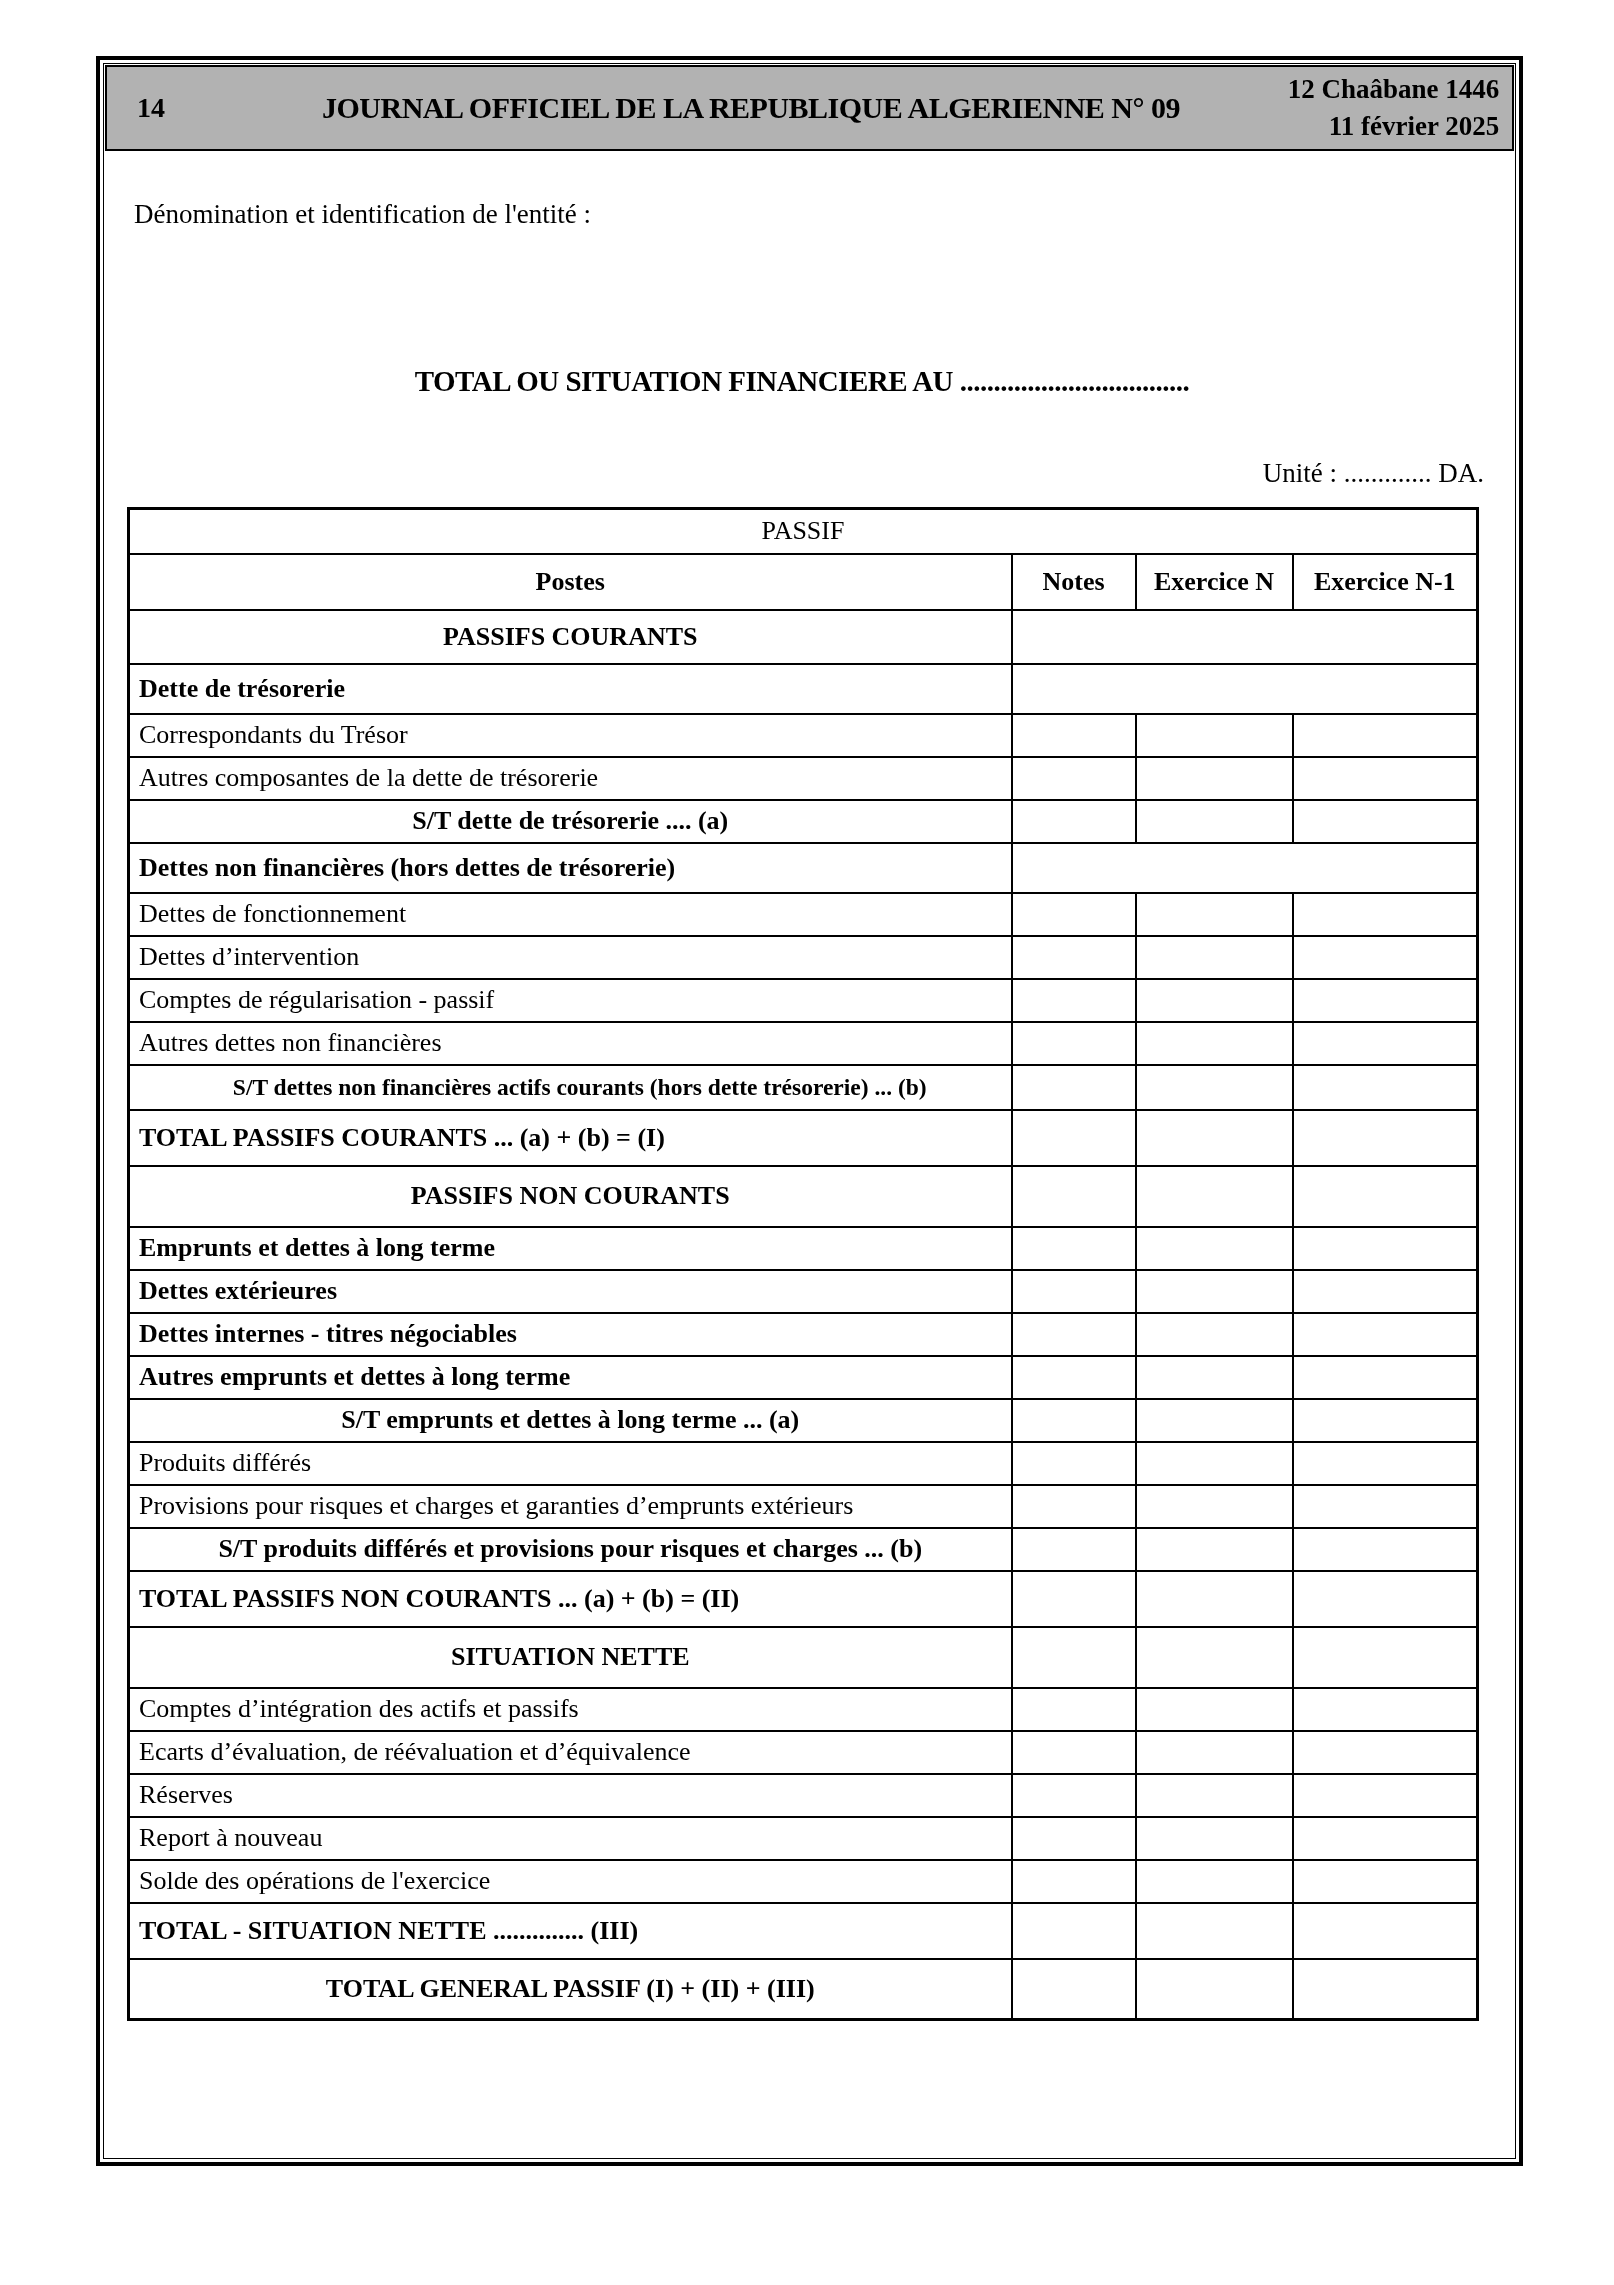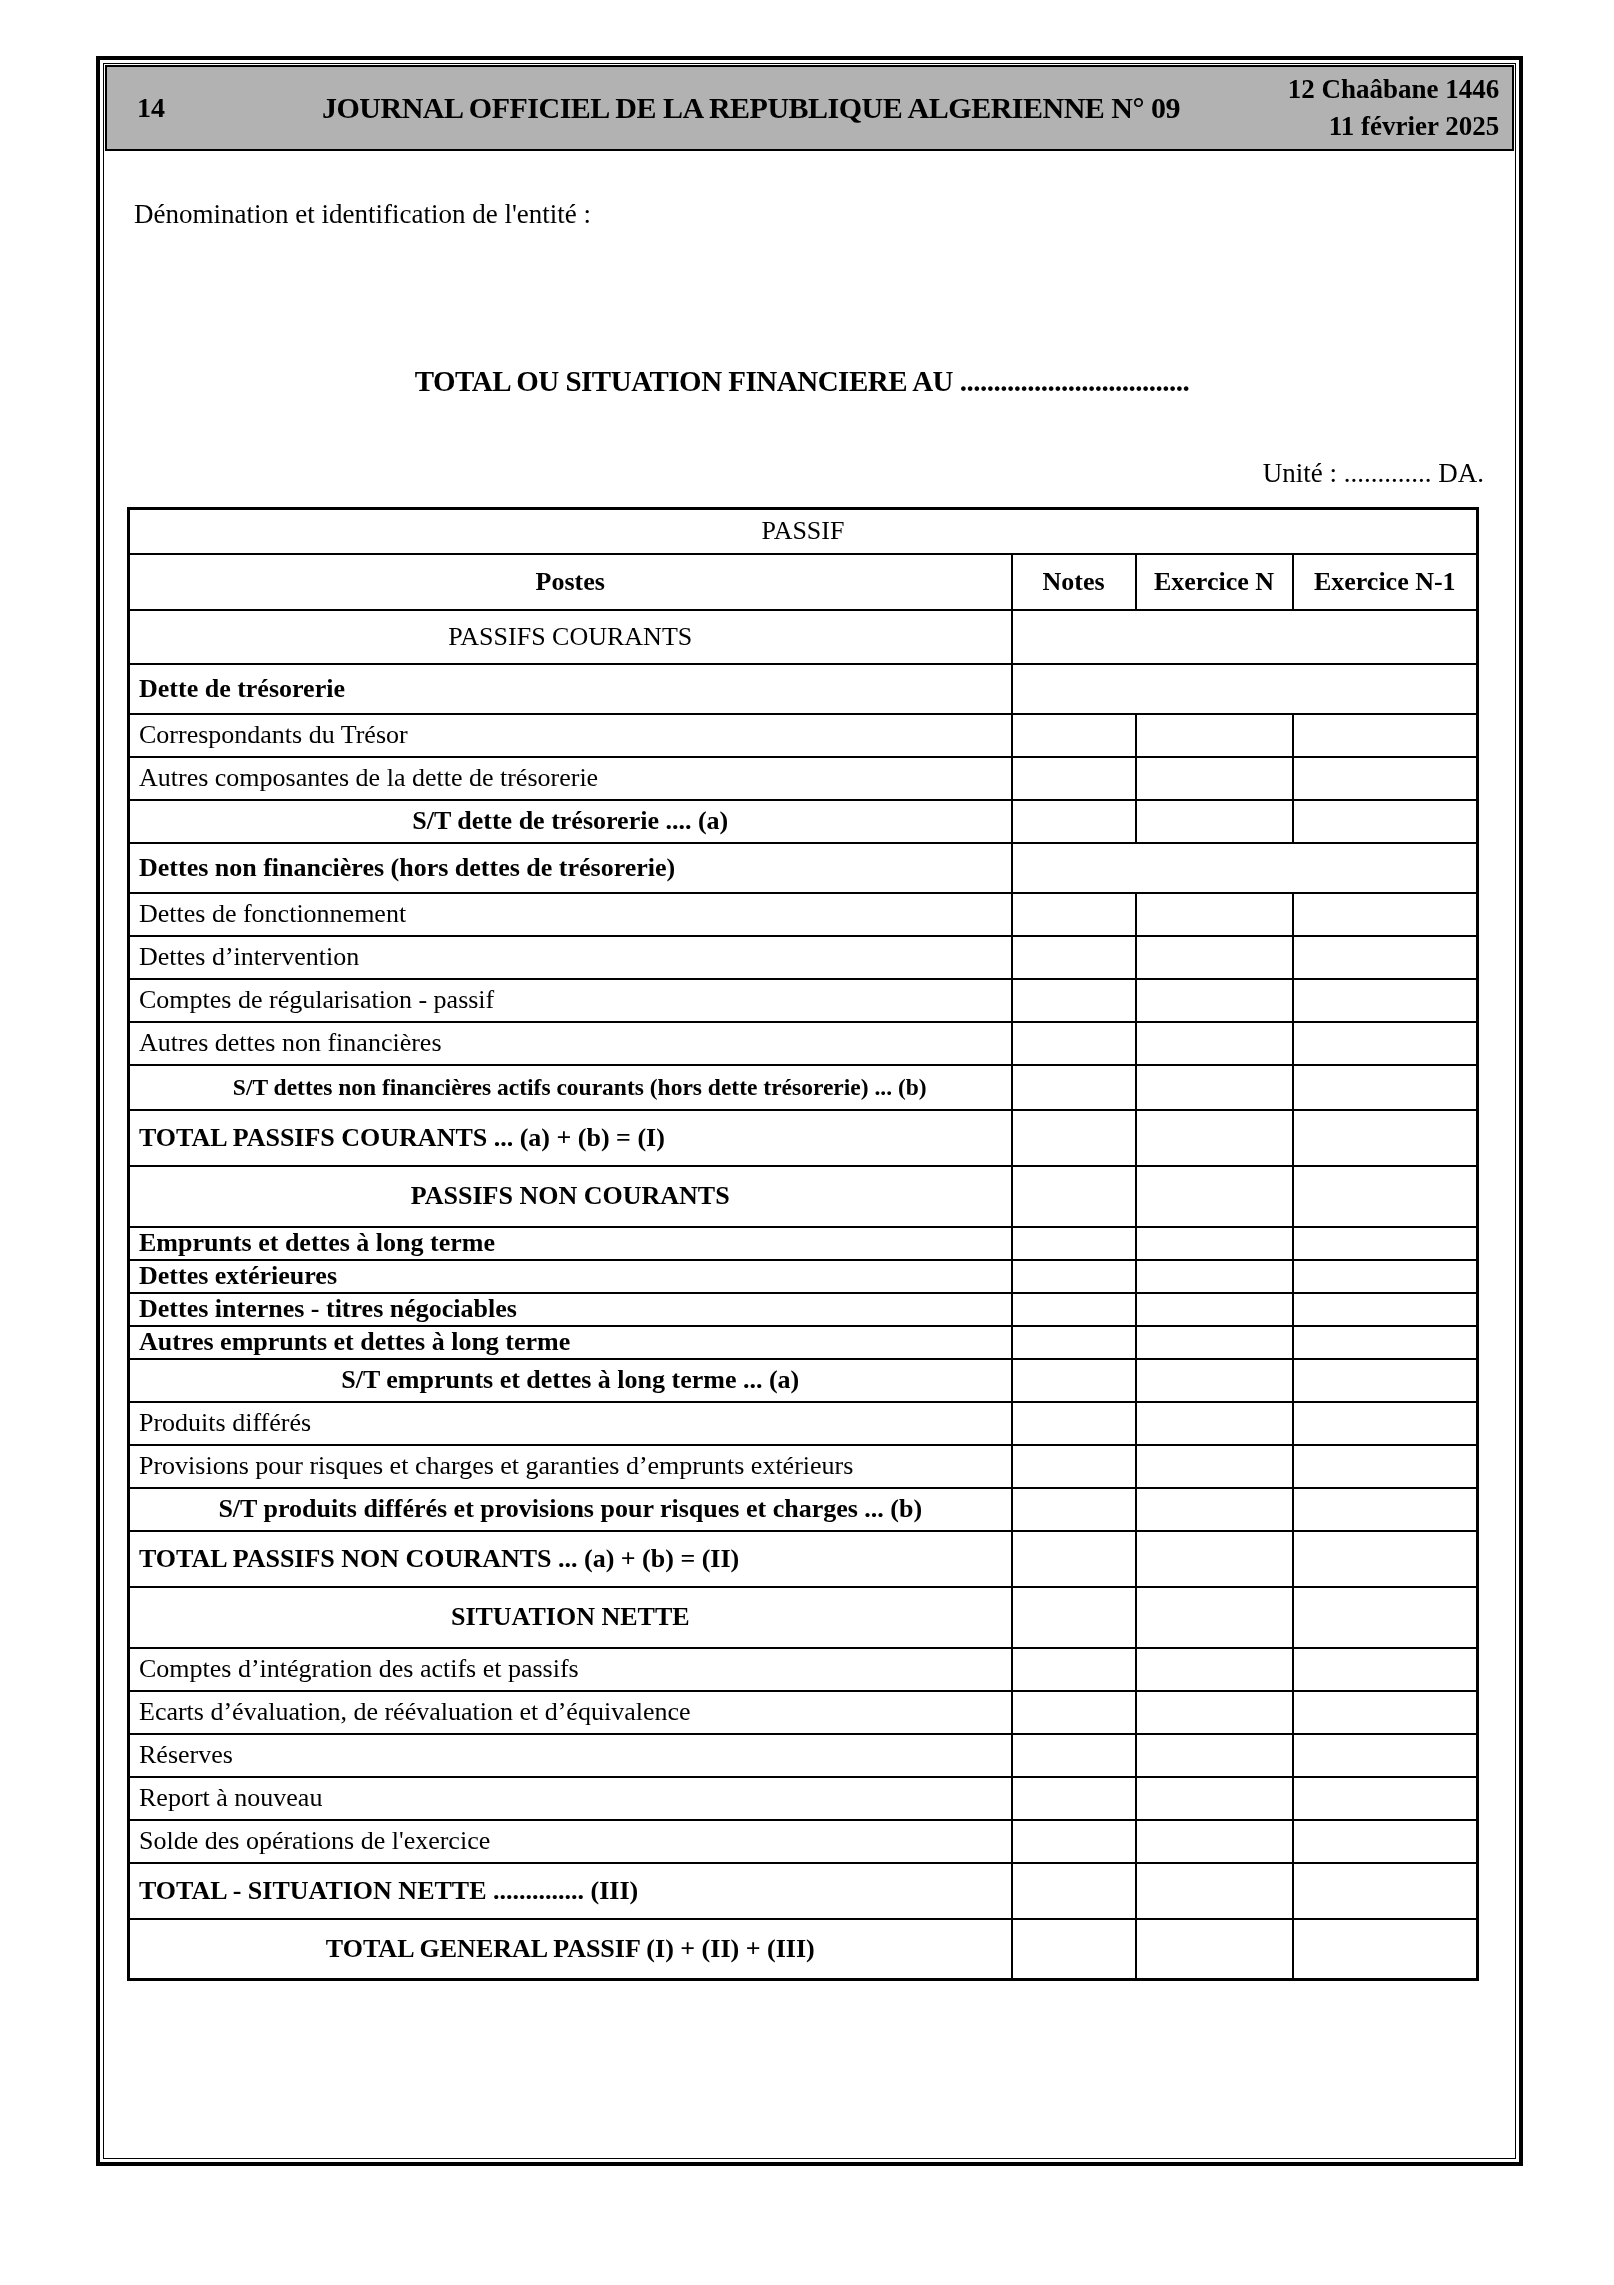--- a/index.html
+++ b/index.html
@@ -83,25 +83,25 @@
     font-size: 28px; font-weight: normal;
   }
   .t-colhead th {
     height: 56px; text-align: center;
     font-size: 27px; font-weight: bold;
   }
   .cell-label { text-align: left; }
   .cell-empty { }
 
   .row--section-center { height: 54px; }
-  .row--section-center .cell-label { text-align: center; font-weight: normal; }
+  .row--section-center .cell-label { text-align: center; font-weight: bold; }
   .row--section-left { height: 50px; }
   .row--section-left .cell-label { font-weight: bold; }
   .row--item { height: 43px; }
-  .row--item-bold { height: 33px; padding-left: 16px; }
+  .row--item-bold { height: 43px; padding-left: 16px; }
   .row--item-bold .cell-label { font-weight: bold; }
   .row--subtotal { height: 43px; }
   .row--subtotal .cell-label { text-align: center; font-weight: bold; }
   .row--subtotal-long { height: 45px; }
   .row--subtotal-long .cell-label { text-align: center; font-weight: bold; font-size: 23.5px; padding-left: 28px; }
   .row--total { height: 56px; }
   .row--total .cell-label { font-weight: bold; }
   .row--header-center { height: 61px; padding-left: 20px; }
   .row--header-center .cell-label { text-align: center; font-weight: bold; }
   .row--grand-total { height: 61px; }

